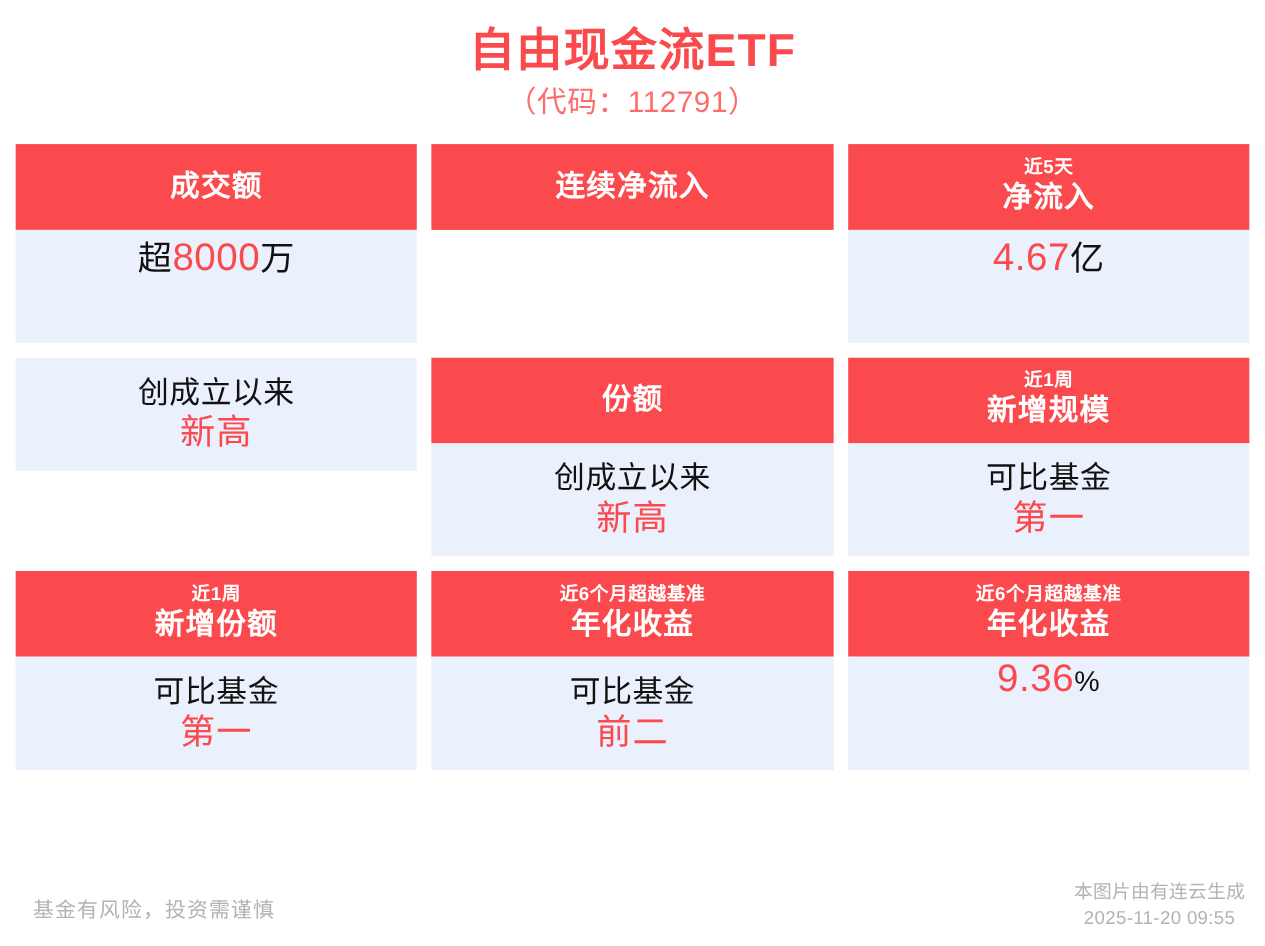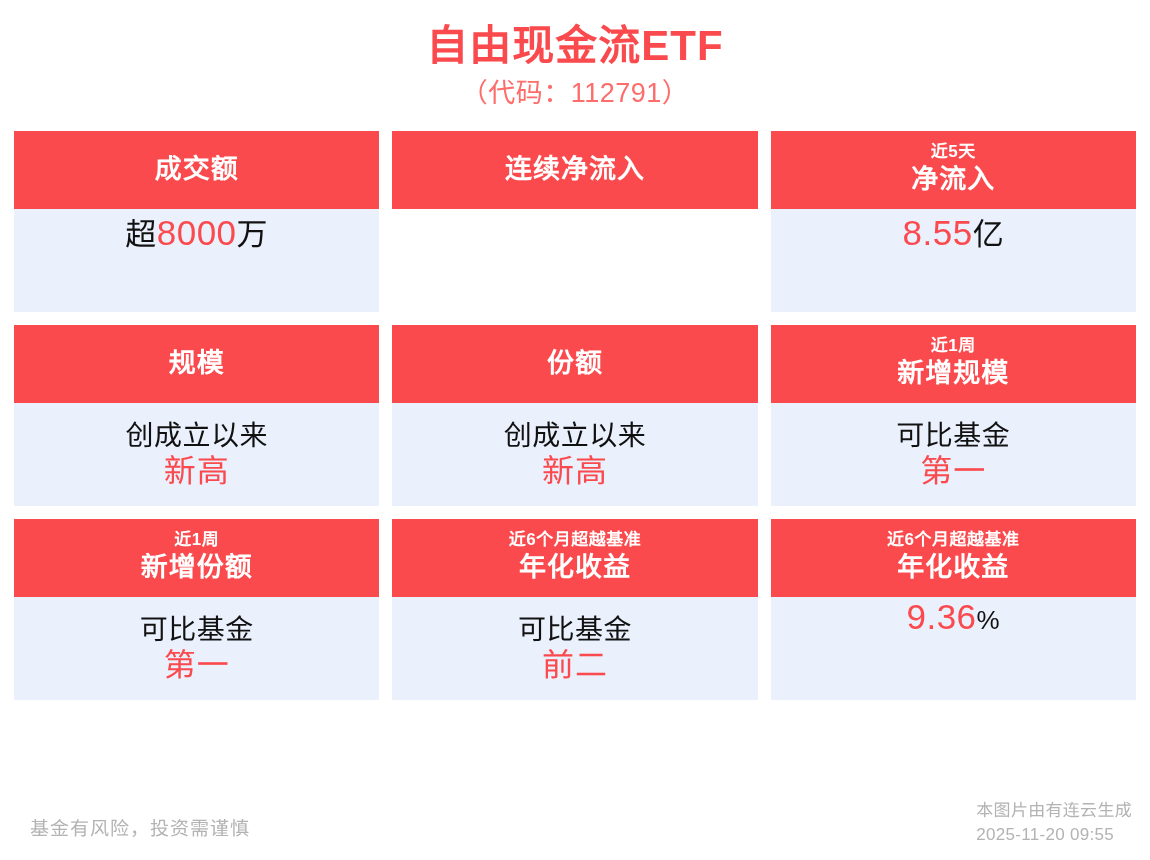--- a/index.html
+++ b/index.html
@@ -152,21 +152,21 @@
     align-items: flex-end;
     justify-content: space-between;
     color: #b3b3b3;
   }
   .disclaimer {
     font-size: 19px;
     letter-spacing: 1px;
     padding-bottom: 6px;
   }
   .credit {
-    text-align: left;
+    text-align: center;
     font-size: 17px;
     line-height: 1.38;
     letter-spacing: 0.3px;
     margin-top: 35px;
   }
 </style>
 </head>
 <body>
 
 <div class="poster">
@@ -191,28 +191,25 @@
         <div class="card-head single">
           <div class="card-head-main">连续净流入</div>
         </div>
       </div>
       <div class="card">
         <div class="card-head">
           <div class="card-head-sub">近5天</div>
           <div class="card-head-main">净流入</div>
         </div>
         <div class="card-body inline">
-          <span class="val-num">8.55</span>
+          <span class="val-num">4.67</span>
           <span class="val-post">亿</span>
         </div>
       </div>
       <div class="card">
-        <div class="card-head single">
-          <div class="card-head-main">规模</div>
-        </div>
         <div class="card-body">
           <div class="body-line1">创成立以来</div>
           <div class="body-line2">新高</div>
         </div>
       </div>
       <div class="card">
         <div class="card-head single">
           <div class="card-head-main">份额</div>
         </div>
         <div class="card-body">

